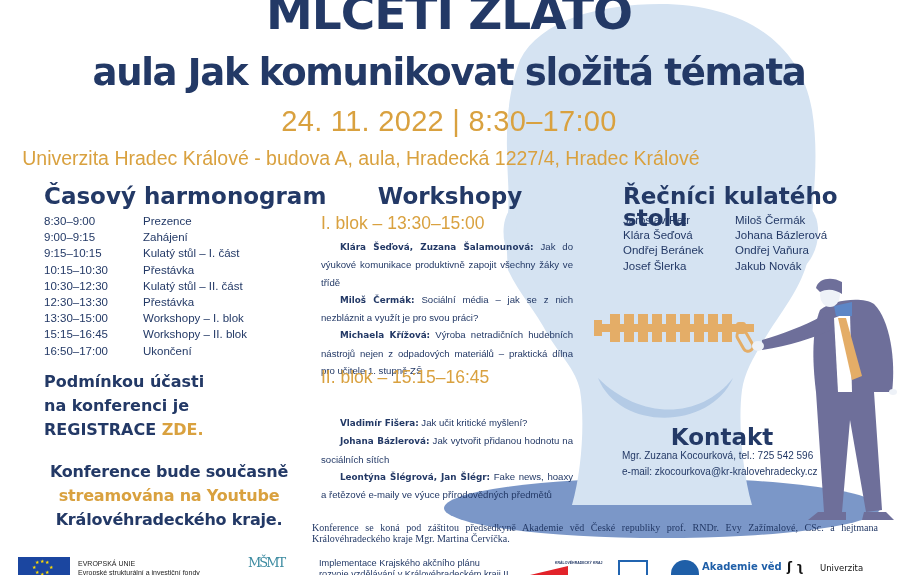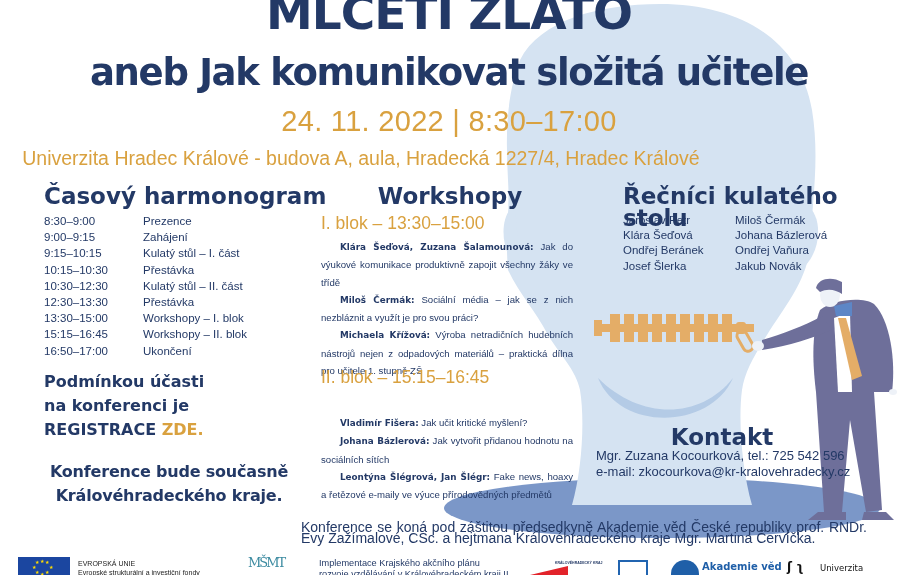--- a/index.html
+++ b/index.html
@@ -54,24 +54,24 @@
   .ws2 { left: 321px; top: 414px; }
 
   
   .spk-title { left: 623px; top: 185px; }
   .spk-col { font-family: "Liberation Sans", sans-serif; font-size: 11.5px; line-height: 15.2px; color: #233966; }
   .spk-col1 { left: 623px; top: 213px; }
   .spk-col2 { left: 735px; top: 213px; }
 
   
   .contact-title { left: 622px; top: 426px; width: 200px; text-align: center; }
-  .contact-text { left: 596px; top: 448px; font-family: "Liberation Sans", sans-serif; font-size: 13px; line-height: 16px; color: #233966; }
-
-  
-  .patron { left: 301px; top: 522px; width: 566px; font-family: Liberation Sans, sans-serif; font-size: 14px; line-height: 11px; color: #233966; text-align: justify; }
+  .contact-text { left: 622px; top: 448px; font-family: "Liberation Sans", sans-serif; font-size: 10px; line-height: 16px; color: #233966; }
+
+  
+  .patron { left: 312px; top: 522px; width: 566px; font-family: Liberation Serif, serif; font-size: 10px; line-height: 11px; color: #233966; text-align: justify; }
   .impl { left: 319px; top: 558px; font-family: "Liberation Sans", sans-serif; font-size: 9.2px; line-height: 11px; color: #233966; }
 
   .eu-flag { left: 18px; top: 557px; width: 52px; height: 22px; background: #1b46a0; }
   .eu-text { left: 78px; top: 559px; font-family: "Liberation Sans", sans-serif; font-size: 7px; line-height: 9px; color: #222; }
   .msmt { left: 248px; top: 555px; font-family: "DejaVu Serif", serif; font-size: 13px; color: #3b8aa0; letter-spacing: -2px; }
 
   .logo-kraj-text { left: 555px; top: 561px; font-family: "Liberation Sans", sans-serif; font-size: 3.5px; font-weight: bold; color: #233966; }
   .logo-kraj { left: 530px; top: 566px; width: 0; height: 0; border-top: 9px solid transparent; border-right: 38px solid #e2232a; }
   .logo-ipo { left: 618px; top: 560px; width: 30px; height: 15px; border: 2px solid #2164b0; border-bottom: none; }
   .logo-av-circle { left: 671px; top: 560px; width: 28px; height: 28px; border-radius: 50%; background: #1f5fa8; }
@@ -144,21 +144,21 @@
     <ellipse fill="#eef2f8" cx="830" cy="295" rx="10" ry="12"></ellipse>
 
     <path fill="#6e6f9a" d="M816,288 C818,278 832,276 842,282 L842,294 C836,290 828,288 820,292 Z"></path>
 
     <ellipse fill="#eef2f8" cx="893" cy="392" rx="4" ry="3"></ellipse>
   </g>
 
 </svg>
 
 <h1 class="abs title-main">MLCETI ZLATO</h1>
-<h2 class="abs title-sub">aneb Jak komunikovat složitá učitele</h2>
+<h2 class="abs title-sub">aula Jak komunikovat složitá témata</h2>
 <div class="abs date-line">24. 11. 2022 | 8:30–17:00</div>
 <div class="abs venue-line">Univerzita Hradec Králové - budova A, aula, Hradecká 1227/4, Hradec Králové</div>
 
 <div class="abs h2 sched-title">Časový harmonogram</div>
 <div class="abs sched">
   <div class="sched-row">
       <span class="sched-time">8:30–9:00</span>
       <span>Prezence</span>
     </div>
   <div class="sched-row">
@@ -196,20 +196,21 @@
 </div>
 
 <div class="abs reg">
   <div>Podmínkou účasti</div>
   <div>na konferenci je</div>
   <div><span>REGISTRACE </span><span class="gold">ZDE</span><span class="gold">.</span></div>
 </div>
 
 <div class="abs stream">
   <div>Konference bude současně</div>
+  <div class="gold">streamována na Youtube</div>
   <div>Královéhradeckého kraje.</div>
 </div>
 
 <div class="abs h2 ws-title">Workshopy</div>
 <div class="abs ws-block-title ws1-title">I. blok – 13:30–15:00</div>
 <div class="abs ws-text ws1">
   <div><b>Klára Šeďová, Zuzana Šalamounová:</b><span> Jak do výukové komunikace produktivně zapojit všechny žáky ve třídě</span></div>
   <div><b>Miloš Čermák:</b><span> Sociální média – jak se z nich nezbláznit a využít je pro svou práci?</span></div>
   <div><b>Michaela Křížová:</b><span> Výroba netradičních hudebních nástrojů nejen z odpadových materiálů – praktická dílna pro učitele 1. stupně ZŠ</span></div>
 </div>

